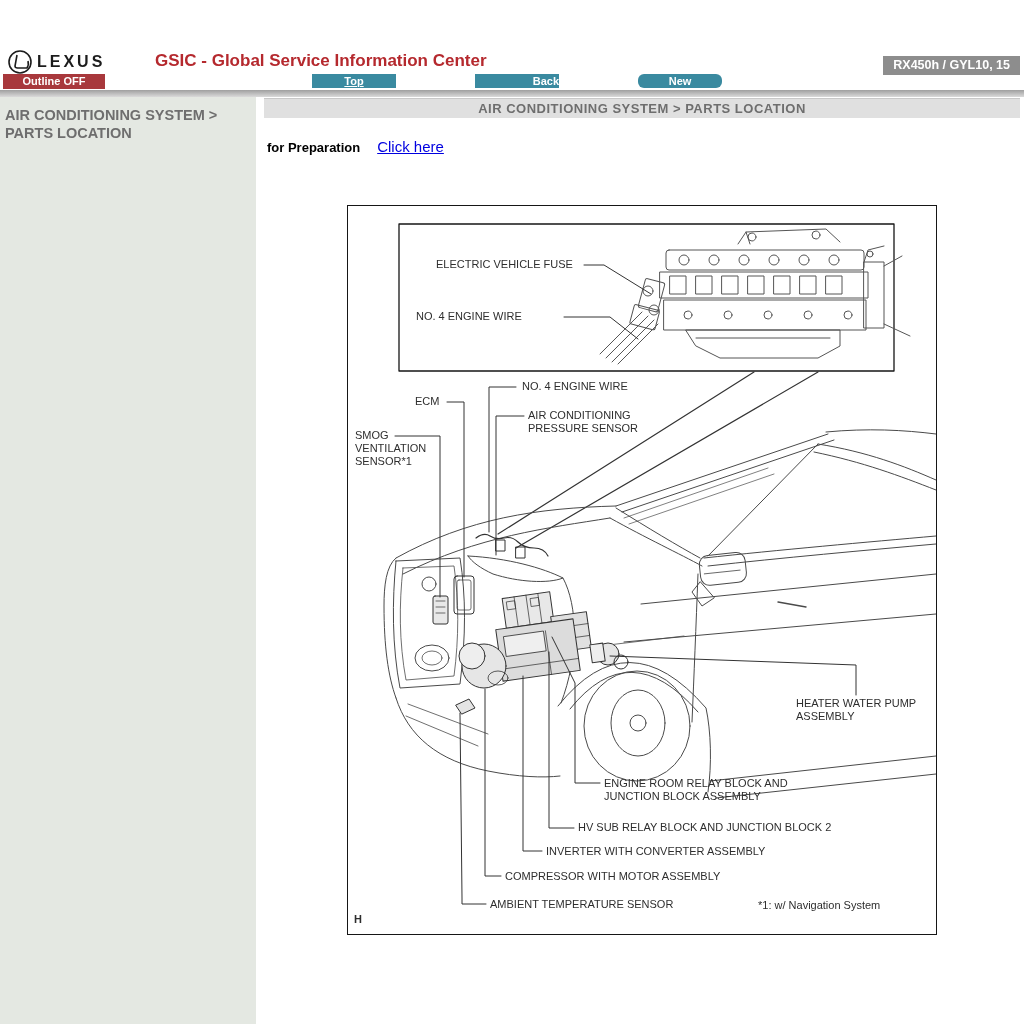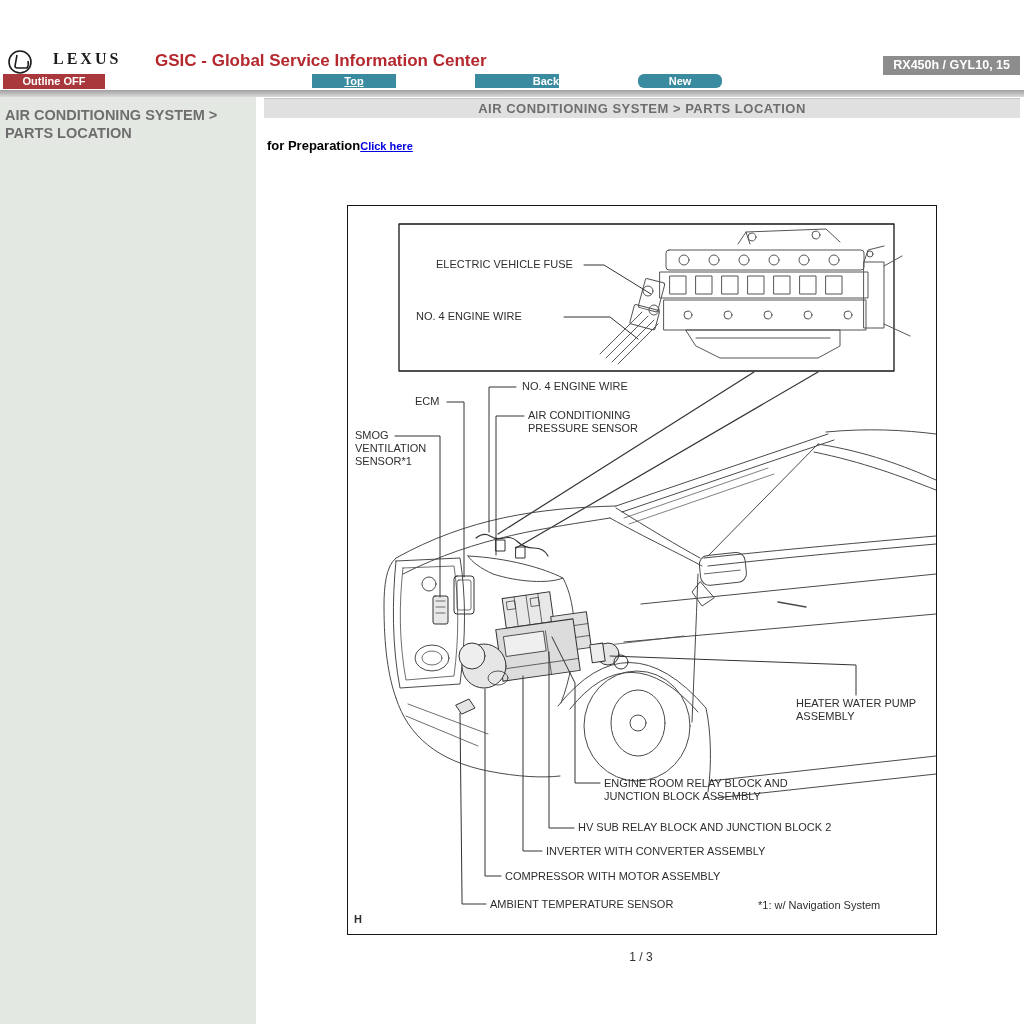--- a/index.html
+++ b/index.html
@@ -1,20 +1,20 @@
 <!DOCTYPE html>
 <html><head>
 <meta charset="utf-8">
 <style>
   html,body { margin:0; padding:0; background:#fff; }
   .page { position:relative; width:1024px; height:1024px; background:#fff;
           font-family:"Liberation Sans", sans-serif; overflow:hidden; }
 
   
-  .lexus { position:absolute; left:8px; top:50px; display:flex; align-items:flex-start; gap:21px;font-family:Liberation Serif, serif; }
+  .lexus { position:absolute; left:8px; top:50px; display:flex; align-items:center; gap:5px; }
   .lexus .word { font-weight:bold; font-size:16px; letter-spacing:3px; color:#1c1c1c; }
   .gsic-title { position:absolute; left:155px; top:51px; font-size:17px; font-weight:bold; color:#b5292e;text-align:center; }
   .model-badge { position:absolute; right:4px; top:56px; height:19px; line-height:19px;
                  background:#8d8d8d; color:#fff; font-weight:bold; font-size:12.5px; padding:0 10px; }
   .outline-btn { position:absolute; left:3px; top:74px; width:102px; height:15px; background:#a8383c;
                  color:#fff; font-size:11px; font-weight:bold; text-align:center; line-height:15px; cursor:pointer; }
   .nav-btn { position:absolute; top:74px; width:84px; height:14px; background:#3a8aa0; color:#fff;
              font-size:11px; font-weight:bold; text-align:center; line-height:14px; cursor:pointer; }
   .nav-top  { left:312px;text-decoration:underline; } .nav-back { left:475px;text-align:right; } .nav-new  { left:638px;border-radius:6px; }
   .top-rule { position:absolute; left:0; top:90px; width:1024px; height:7px;
@@ -22,21 +22,21 @@
 
   
   .sidebar { position:absolute; left:0; top:97px; width:256px; height:927px; background:#e4e8e2; }
   .sidebar-title { padding:9px 5px; font-size:14.5px; font-weight:bold; color:#6e6e6e; line-height:18px; }
 
   
   .content-heading { position:absolute; left:264px; top:98px; width:756px; height:19px; background:#e0e0e0;
                      border-top:1px solid #c8c8c8; font-size:13px; font-weight:bold; color:#6e6e6e;
                      text-align:center; line-height:19px; letter-spacing:.5px; }
   .prep-row { position:absolute; left:267px; top:138px; font-size:13px; font-weight:bold; color:#000; }
-  .click-link { color:#0000e0; text-decoration:underline; font-size:11px; margin-left:0; font-weight:bold; cursor:pointer; }
+  .click-link { color:#0000e0; text-decoration:underline; font-size:15px; margin-left:17px; font-weight:normal; cursor:pointer; }
 
   
   .diagram-box { position:absolute; left:347px; top:205px; width:588px; height:728px; border:1px solid #161616; background:#fff; }
   .diagram-box svg { position:absolute; left:0; top:0; }
   .dgl { position:absolute; font-size:11px; line-height:13px; color:#2e2e2e; white-space:pre-line; }
   .dgl.r { text-align:left; }
   .marker { font-weight:bold; font-size:11px; }
   .page-indicator { position:absolute; left:347px; top:950px; width:588px; text-align:center; font-size:12px; color:#333; }
 </style>
 </head>
@@ -237,14 +237,13 @@
     <div class="dgl" style="left:256px; top:571px;">ENGINE ROOM RELAY BLOCK AND
 JUNCTION BLOCK ASSEMBLY</div>
     <div class="dgl" style="left:230px; top:615px;">HV SUB RELAY BLOCK AND JUNCTION BLOCK 2</div>
     <div class="dgl" style="left:198px; top:639px;">INVERTER WITH CONVERTER ASSEMBLY</div>
     <div class="dgl" style="left:157px; top:664px;">COMPRESSOR WITH MOTOR ASSEMBLY</div>
     <div class="dgl" style="left:142px; top:692px;">AMBIENT TEMPERATURE SENSOR</div>
     <div class="dgl" style="left:410px; top:693px;">*1: w/ Navigation System</div>
     <div class="dgl marker" style="left:6px; top:707px;">H</div>
   </div>
 
-  <div class="page-indicator">1 / 3</div>
 </div>
 
 </body></html>

